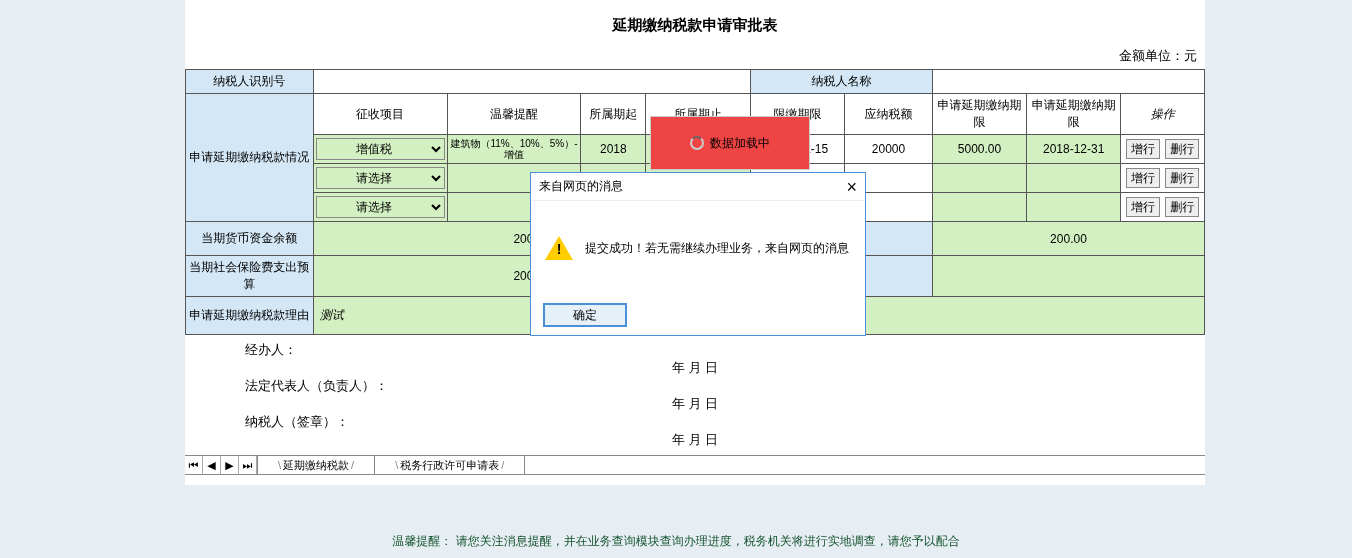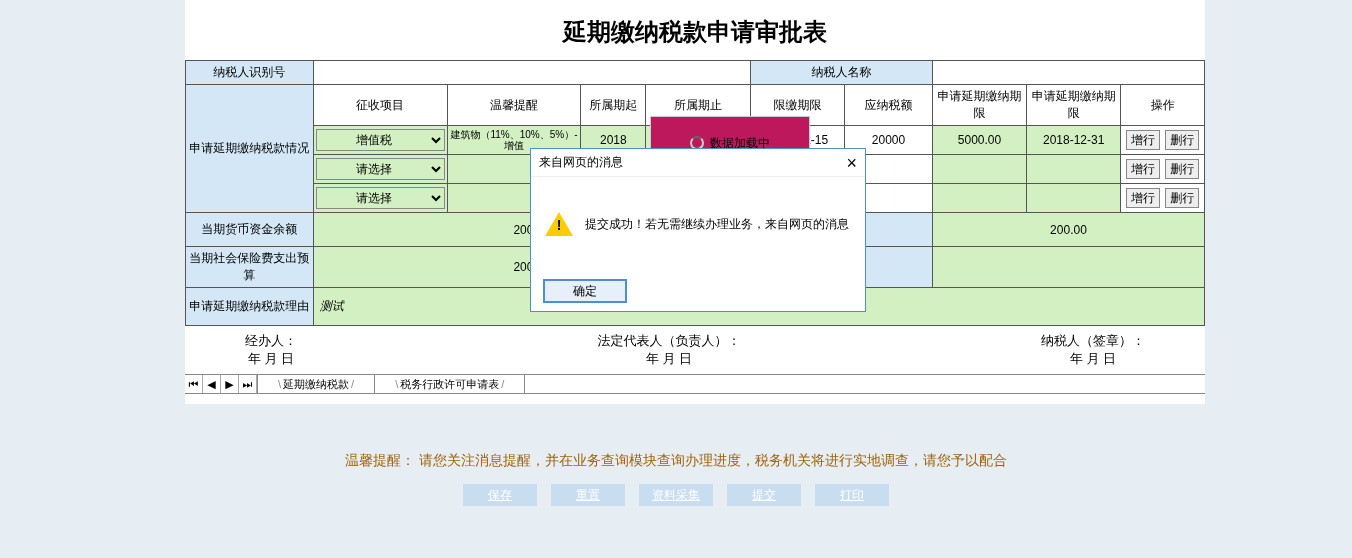--- a/index.html
+++ b/index.html
@@ -14,21 +14,21 @@
 }
 .page-wrap {
   background: #fff;
   margin: 0 185px;
   width: 1020px;
   padding: 10px 0;
   position: relative;
 }
 .title {
   text-align: center;
-  font-size: 24px;
+  font-size: 15px;
   font-weight: bold;
   padding: 6px 0 12px;
 }
 .unit-row {
   text-align: right;
   font-size: 13px;
   padding: 0 8px 4px;
 }
 table.main {
   border-collapse: collapse;
@@ -65,20 +65,21 @@
   height: 20px;
   line-height: 18px;
   margin: 0 1px;
   cursor: pointer;
 }
 .sig-row {
   display: flex;
   justify-content: space-between;
   padding: 6px 60px;
   font-size: 13px;
+  flex-direction: column;
 }
 .sig-row .date-row { text-align: center; margin-top: 0; }
 .sheet-tabs {
   display: flex;
   align-items: center;
   border-top: 1px solid #888;
   border-bottom: 1px solid #888;
   height: 20px;
   background: #fff;
   font-size: 11px;
@@ -105,22 +106,22 @@
   margin-right: 2px;
   color: #888;
 }
 .tab::after {
   content: "/";
   margin-left: 2px;
   color: #888;
 }
 .reminder {
   text-align: center;
-  color: #a16207;
-  font-size: 14px;
+  color: #14532d;
+  font-size: 12px;
   margin-top: 48px;
 }
 .action-buttons {
   display: flex;
   justify-content: center;
   gap: 14px;
   margin-top: 14px;
 }
 .action-buttons button {
   background: #c9ddf1;
@@ -130,39 +131,39 @@
   width: 74px;
   height: 22px;
   cursor: pointer;
   text-decoration: underline;
 }
 
 .loading-popup {
   position: absolute;
   left: 650px; top: 116px;
   width: 160px; height: 54px;
-  background: #be185d;
+  background: #ef4444;
   border: 1px solid #ccc;
   display: flex;
   align-items: center;
   justify-content: center;
   font-size: 12px;
   z-index: 5;
 }
 .spinner {
   width: 14px; height: 14px;
   border: 2px solid #ccc;
   border-top-color: #666;
   border-radius: 50%;
   margin-right: 6px;
 }
 
 .modal {
   position: absolute;
-  left: 530px; top: 148px;
+  left: 530px; top: 172px;
   width: 336px; height: 164px;
   background: #fff;
   border: 1px solid #4a90d9;
   z-index: 10;
   display: flex;
   flex-direction: column;
 }
 .modal-header {
   height: 28px;
   display: flex;
@@ -211,41 +212,42 @@
   border: 2px solid #4a90d9;
   font-size: 12px;
   cursor: pointer;
 }
 </style>
 </head>
 <body>
 
 <div class="page-wrap">
   <div class="title">延期缴纳税款申请审批表</div>
+  <div class="unit-row">金额单位：元</div>
 
   <table class="main">
     <tbody>
         <tr>
       <td class="rowhead" style="width:122px;">纳税人识别号</td>
       <td colspan="4"></td>
       <td class="rowhead" colspan="2">纳税人名称</td>
       <td colspan="4"></td>
     </tr>
 
     <tr>
       <td class="rowhead" rowspan="4">申请延期缴纳税款情况</td>
       <td style="width:128px;">征收项目</td>
       <td style="width:128px;">温馨提醒</td>
       <td style="width:62px;">所属期起</td>
       <td style="width:100px;">所属期止</td>
       <td style="width:90px;">限缴期限</td>
       <td style="width:84px;">应纳税额</td>
       <td style="width:90px;">申请延期缴纳期限</td>
       <td style="width:90px;">申请延期缴纳期限</td>
-      <td style="width:80px;">操作</td>
+      <td style="width:80px;font-style:italic;">操作</td>
     </tr>
 
     <tr>
       <td class="green"><select class="green-select"><option>增值税</option></select></td>
       <td class="green" style="font-size:10px; line-height:1.1;">建筑物（11%、10%、5%）-增值</td>
       <td class="green">2018</td>
       <td class="green"></td>
       <td>2018-12-15</td>
       <td>20000</td>
       <td class="green">5000.00</td>

